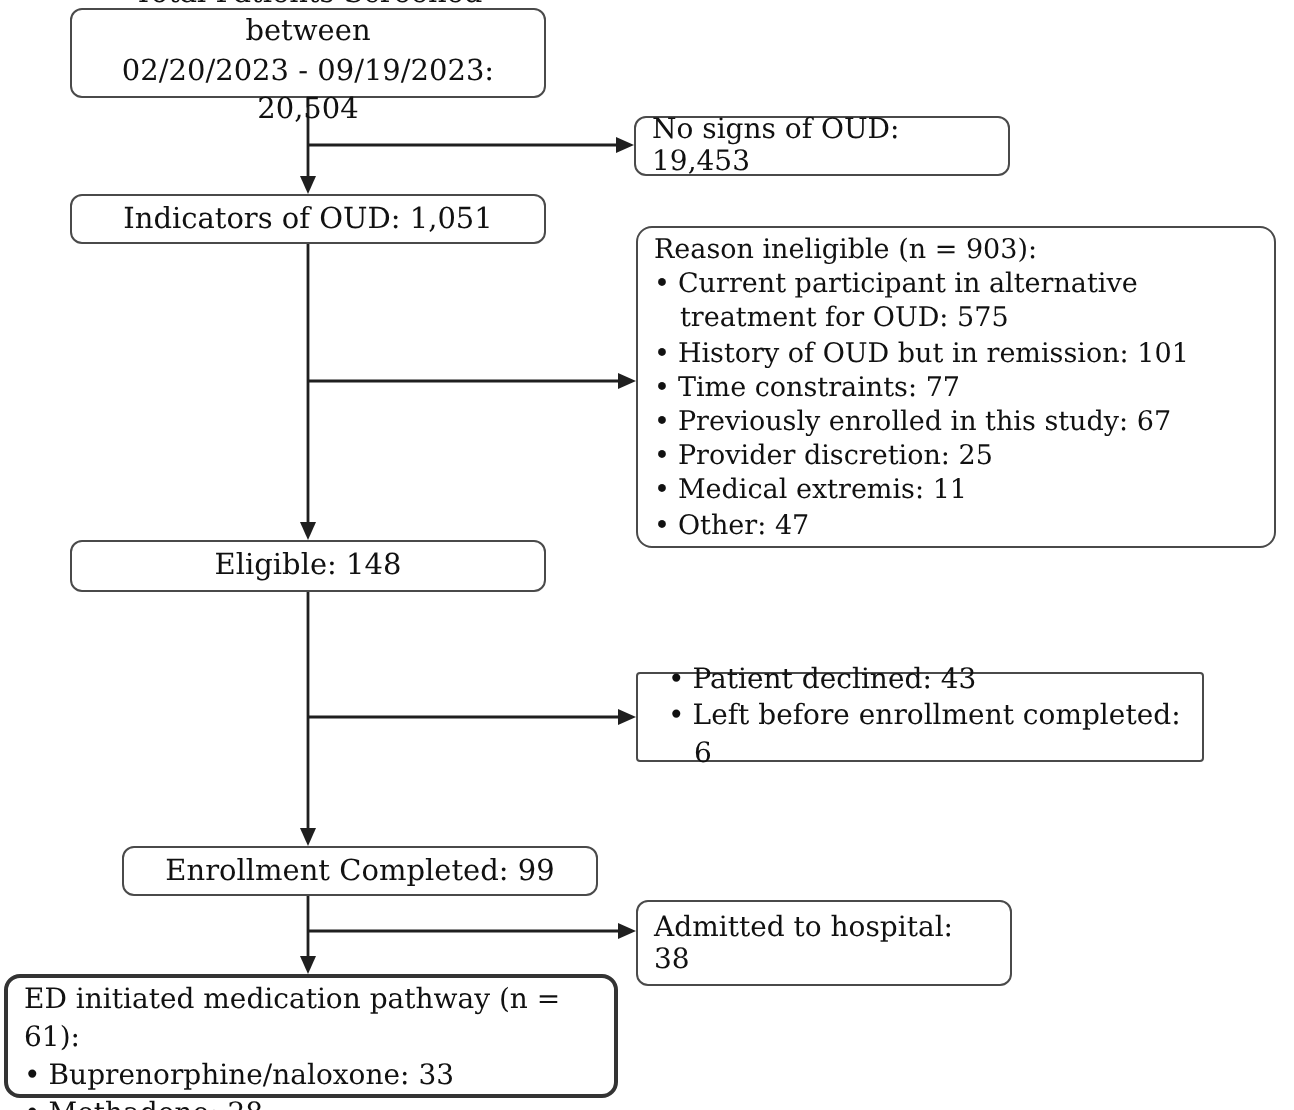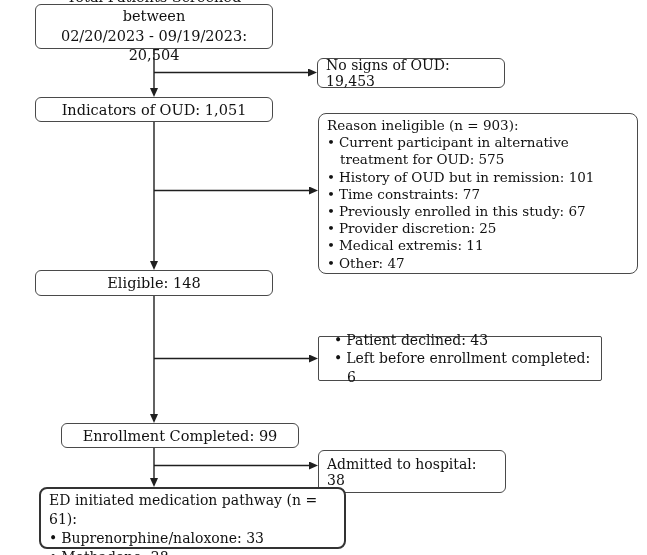--- a/index.html
+++ b/index.html
@@ -27,21 +27,21 @@
   #box-screened{left:35px;top:4px;width:238px;height:45px;flex-direction:column;line-height:19.5px;}
   #box-no-oud{left:317px;top:58px;width:188px;height:30px;}
   #box-indicators{left:35px;top:97px;width:238px;height:25px;}
   #box-reason{left:318px;top:113px;width:320px;height:161px;font-size:13.5px;padding:3px 8px;border-radius:8px;}
   #box-reason .li{line-height:17.2px;}
   #box-reason .hdr{line-height:17.2px;}
   #box-eligible{left:35px;top:270px;width:238px;height:26px;}
   #box-declined{left:318px;top:336px;width:284px;height:45px;border-radius:2px;padding-left:15px;}
   #box-enrollment{left:35px;top:423px;width:238px;height:25px;margin-left:26px;}
   #box-admitted{left:318px;top:450px;width:188px;height:43px;}
-  #box-ed{left:2px;top:487px;width:307px;height:62px;border:2px solid #333333;border-radius:8px;margin-left:37px;}
+  #box-ed{left:2px;top:487px;width:307px;height:62px;border:2px solid #333333;border-radius:8px;}
   #box-ed .hdr{line-height:19px;}
   svg.arrows{position:absolute;left:0;top:0;pointer-events:none;}
 </style>
 </head>
 <body>
 
 <div id="stage">
 
   <svg class="arrows" width="647" height="555" viewBox="0 0 647 555" aria-hidden="true">
     <defs>

